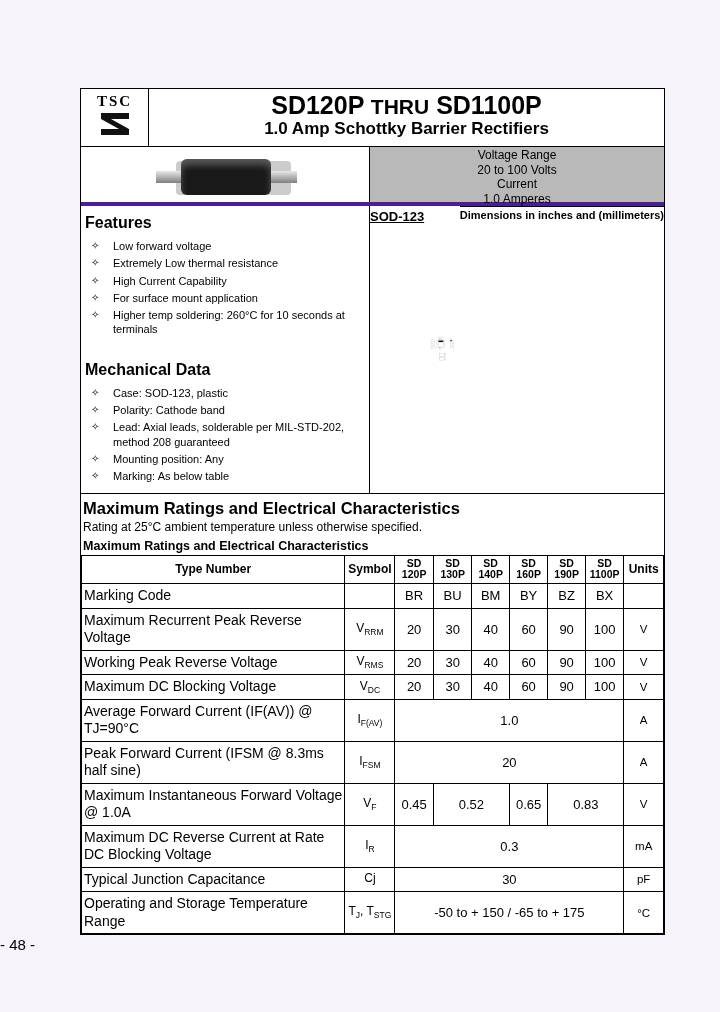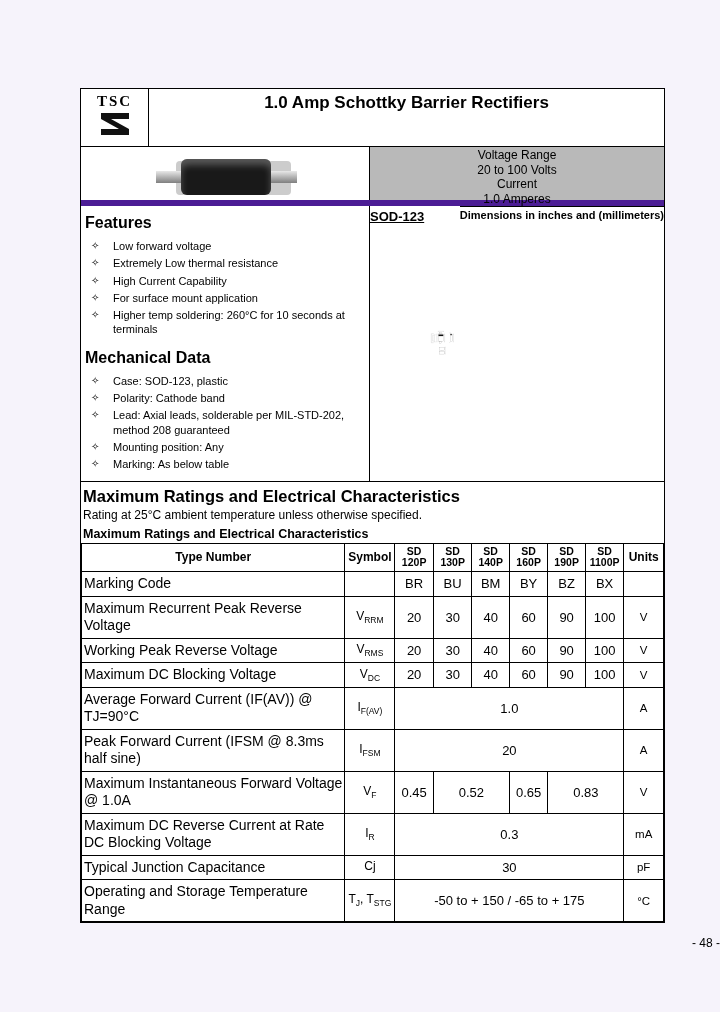--- a/index.html
+++ b/index.html
@@ -9,33 +9,33 @@
   .doc { position:absolute; left:80px; top:88px; width:585px; background:#fff; border:1px solid #000; }
 
   .hdr { display:flex; height:58px; border-bottom:1px solid #000; }
   .logo-box { width:68px; border-right:1px solid #000; display:flex; flex-direction:column; align-items:center; padding-top:4px; }
   .logo-tsc { font-family:"Liberation Serif", serif; font-weight:bold; font-size:15px; letter-spacing:2px; }
   .title-box { flex:1; text-align:center; padding-top:3px; }
   .title { font-size:25px; font-weight:bold; line-height:1.05; }
   .title .thru { font-size:21px; }
   .subtitle { font-size:17px; font-weight:bold; margin-top:1px; }
 
-  .photo-row { display:flex; height:59px; border-bottom:6px solid #4c1d95; }
+  .photo-row { display:flex; height:59px; border-bottom:4px solid #4c1d95; }
   .photo-cell { width:288px; position:relative; }
   .comp-shadow { position:absolute; left:95px; top:14px; width:115px; height:34px; background:#cccccc; border-radius:4px; }
   .comp-lead-l { position:absolute; left:75px; top:24px; width:28px; height:12px; background:linear-gradient(#e8e8e8,#7f7f7f); }
   .comp-lead-r { position:absolute; left:188px; top:24px; width:28px; height:12px; background:linear-gradient(#e8e8e8,#7f7f7f); }
   .comp-body { position:absolute; left:100px; top:12px; width:90px; height:36px; background:#191919; border-radius:6px; box-shadow:inset 0 6px 7px rgba(255,255,255,.28); }
   .summary-box { flex:1; border-left:1px solid #000; background:#b9b9b9; text-align:center; font-size:12px; line-height:14.5px; padding-top:1px; }
 
   .cols { display:flex; min-height:252px; border-bottom:1px solid #000; }
   .left-col { width:288px; padding:8px 6px 6px 4px; }
   .right-col { flex:1; border-left:1px solid #000; display:flex; flex-direction:row; }
   .sec-h { font-size:16px; font-weight:bold; margin:0 0 7px 0; }
-  .sec-h.mech { margin-top:12px; }
+  .sec-h.mech { margin-top:24px; }
   .blist { list-style:none; font-size:11px; }
   .blist li { position:relative; padding-left:28px; margin-bottom:3px; line-height:1.3; }
   .blist .bullet { position:absolute; left:6px; top:0; font-size:10px; }
   .sod-title { text-align:center; font-weight:bold; font-size:13px; text-decoration:underline; padding:3px 0 0; }
   .drawing { flex:1; position:relative; }
   .drawing svg { position:absolute; left:0; top:0; width:100%; height:100%; }
   .dim-caption { border-top:1px solid #000; text-align:center; font-weight:bold; font-size:11px; padding:2px 0; }
 
   .ratings { padding:5px 2px 3px; }
   .ratings-h { font-size:16.5px; font-weight:bold; }
@@ -45,35 +45,40 @@
   table { width:100%; border-collapse:collapse; table-layout:fixed; }
   th,td { border:1px solid #000; }
   th { font-size:12px; padding:3px 1px; font-weight:bold; }
   th.part { font-size:10.5px; white-space:pre-line; line-height:1.12; padding:2px 0; }
   td.lbl { font-size:14px; padding:3px 2px; line-height:1.25; }
   td.sym { text-align:center; font-size:12px; }
   td.sym sub { font-size:8.5px; }
   td.val { text-align:center; font-size:13px; }
   td.unit { text-align:center; font-size:11.5px; }
 
-  .page-number { position:absolute; left:0; top:936px; width:100%; text-align:right; font-size:12px; }
+  .page-number { position:absolute; left:0; top:936px; width:100%; text-align:left; font-size:15px; }
 </style>
 </head>
 <body>
 
 <div class="doc">
 
   <div class="hdr">
     <div class="logo-box">
       <div class="logo-tsc">TSC</div>
       <svg width="34" height="28" viewBox="0 0 34 28">
         <path d="M3 3 h28 v6 h-18 l18 10 v6 H3 v-6 h18 L3 9 z" fill="#111"></path>
       </svg>
     </div>
     <div class="title-box">
+      <div class="title">
+        <span>SD120P</span>
+        <span class="thru">THRU</span>
+        <span>SD1100P</span>
+      </div>
       <div class="subtitle">1.0 Amp Schottky Barrier Rectifiers</div>
     </div>
   </div>
 
   <div class="photo-row">
     <div class="photo-cell">
       <div class="comp-shadow"></div>
       <div class="comp-lead-l"></div>
       <div class="comp-lead-r"></div>
       <div class="comp-body"></div>

